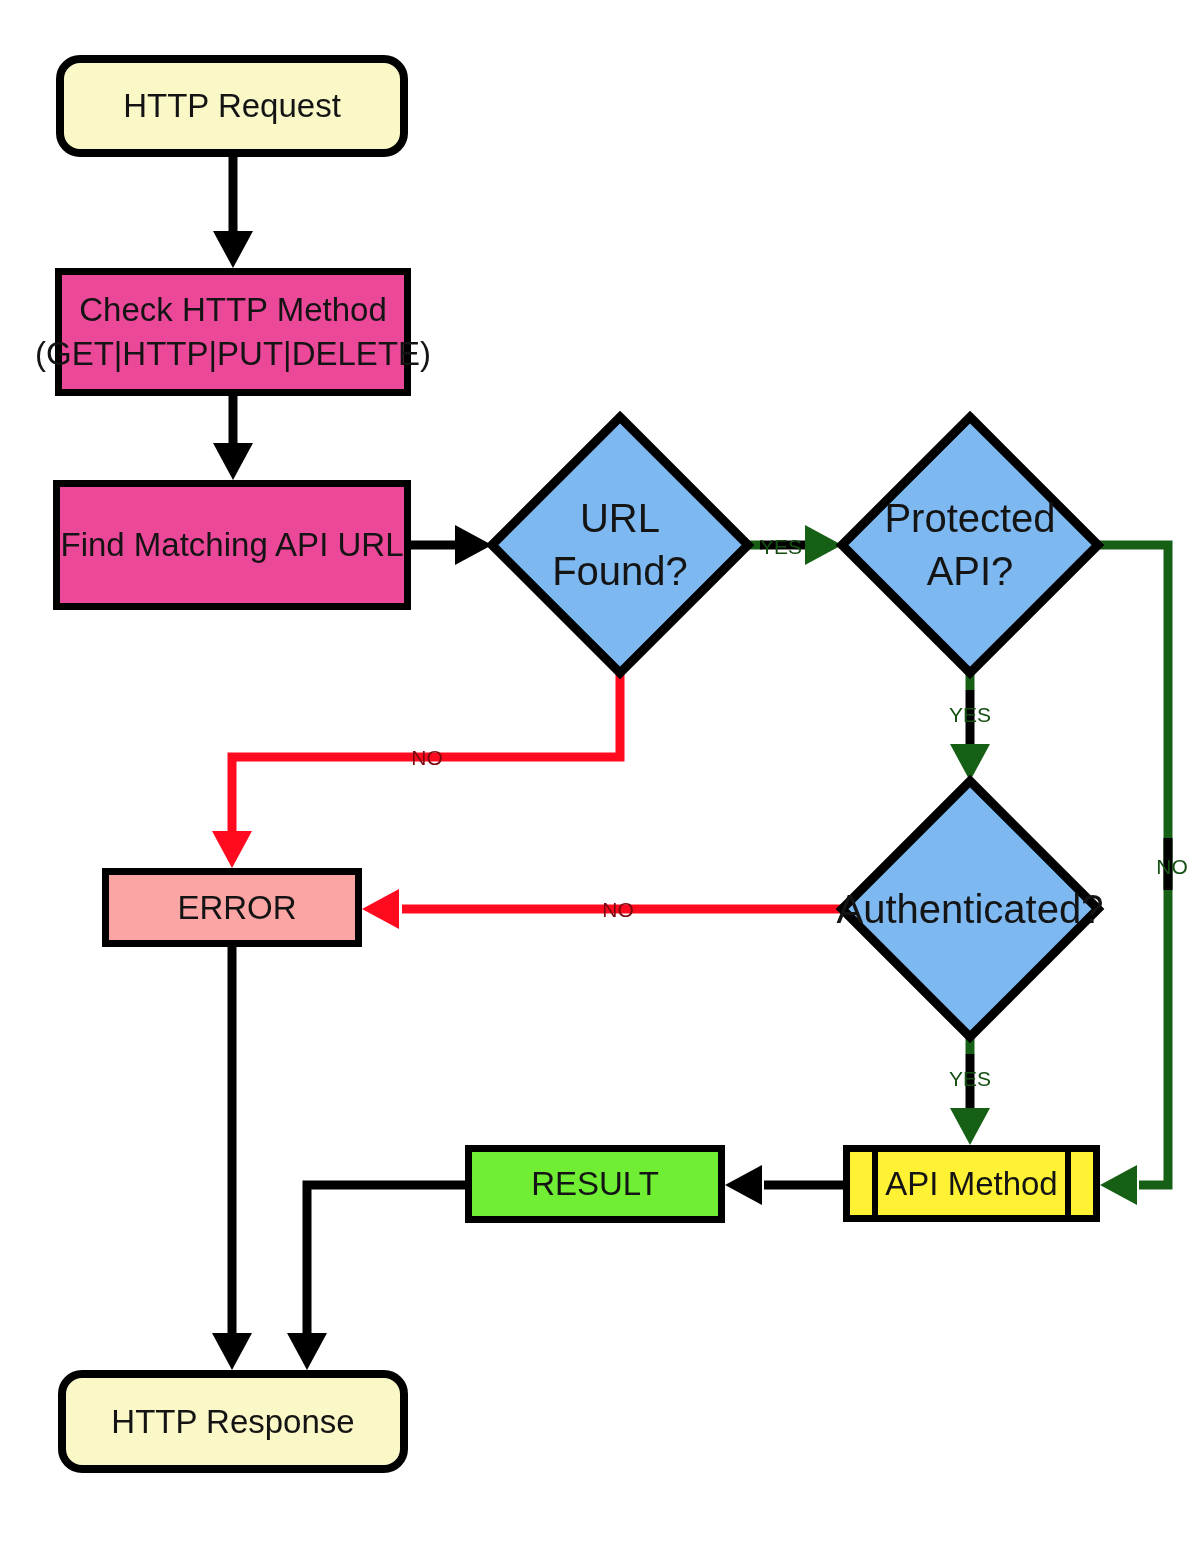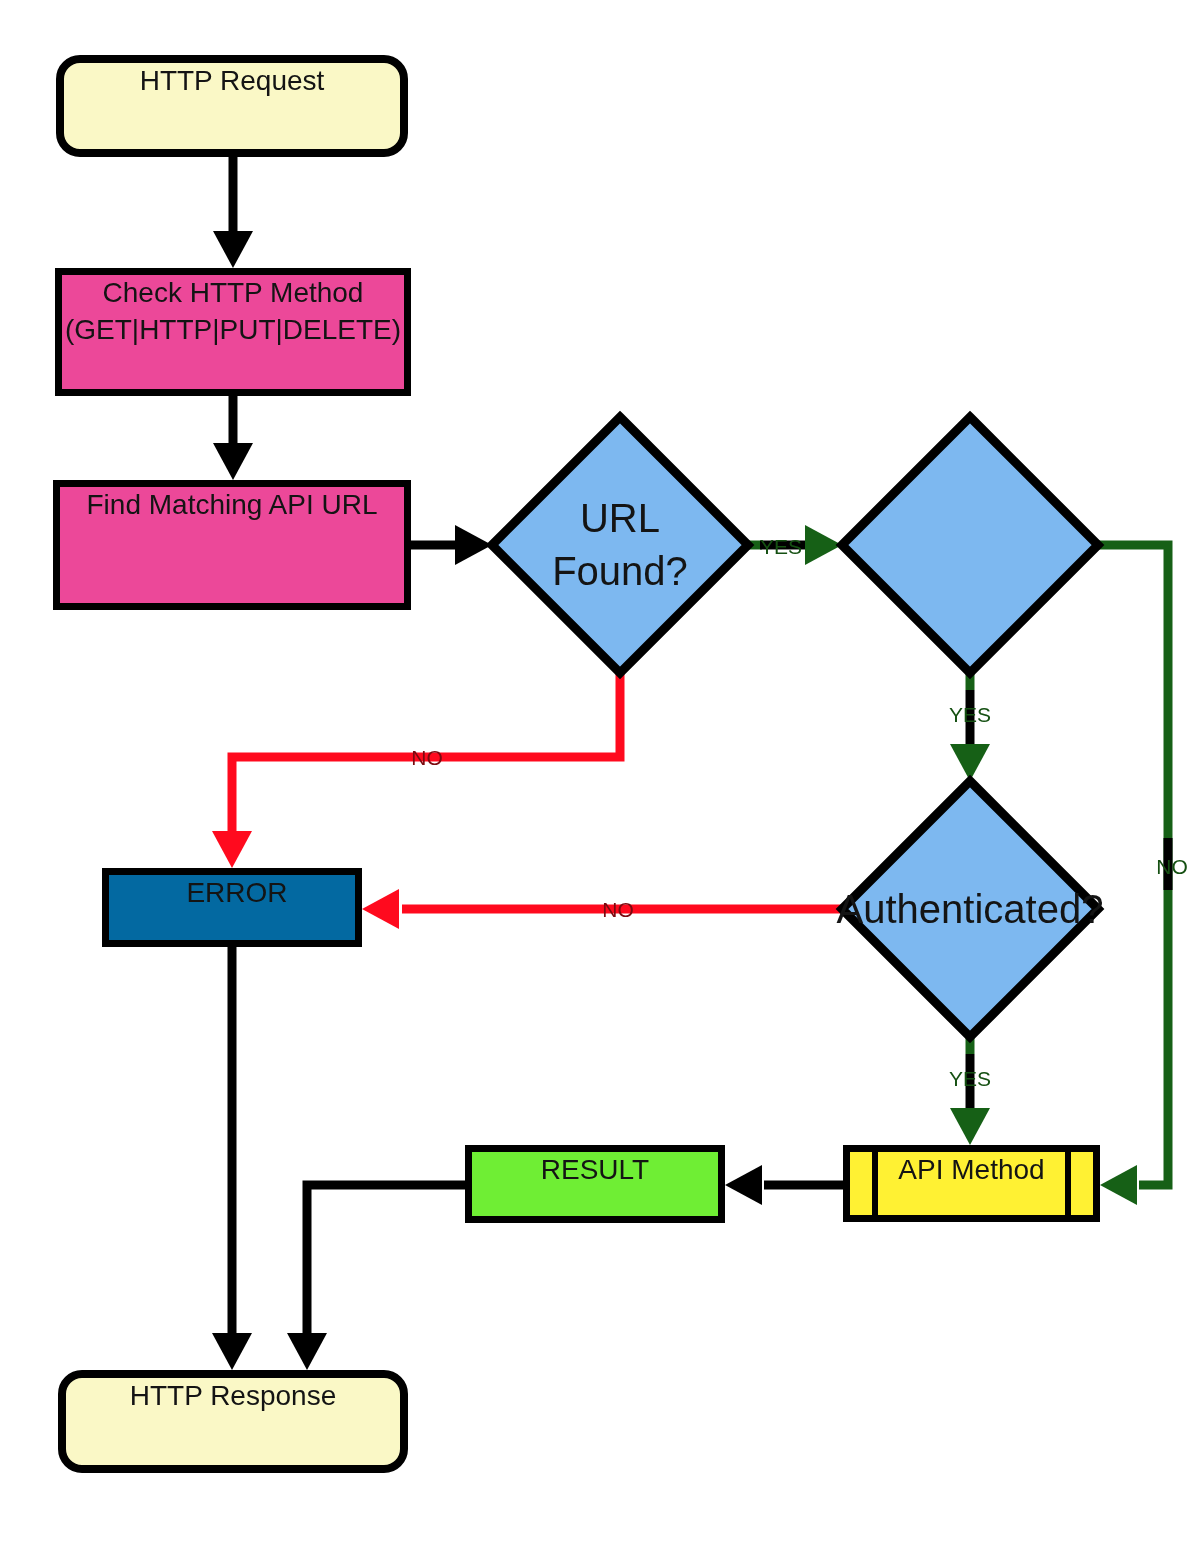--- a/index.html
+++ b/index.html
@@ -3,28 +3,28 @@
 <meta charset="utf-8">
 <style>
   html,body{margin:0;padding:0;background:#ffffff;}
   .canvas{
     position:relative;width:1200px;height:1549px;background:#ffffff;
     font-family:"Liberation Sans", sans-serif;color:#141414;
     overflow:hidden;
   }
   .canvas svg{position:absolute;left:0;top:0;}
   .node{
-    position:absolute;display:flex;justify-content:center;
-    text-align:center;box-sizing:border-box;font-size:28px;line-height:1.32;
+    position:absolute;display:flex;align-items:center;justify-content:center;
+    text-align:center;box-sizing:border-box;font-size:33px;line-height:1.32;
     color:#141414;
   }
   .terminator{background:#FAF8C6;border:8px solid #000;border-radius:24px;}
   .process{background:#ec4899;border:7px solid #000;}
   .small-box{border:7px solid #000;}
-  .error-box{background:#0369a1;padding-left:10px;}
+  .error-box{background:#fca5a5;padding-left:10px;}
   .result-box{background:#6FEE34;}
   .api-box{background:#FFF133;}
   .bar{position:absolute;top:0;bottom:0;width:6px;background:#000;}
   .diamond-label{
     position:absolute;display:flex;align-items:center;justify-content:center;
     text-align:center;font-size:40px;line-height:1.32;color:#141414;
   }
   .edge-label{
     position:absolute;transform:translate(-50%,-50%);
     font-size:21px;line-height:1;white-space:nowrap;
@@ -108,20 +108,21 @@
 
   <div class="node small-box result-box" style="left:465px;top:1145px;width:260px;height:78px;">
     <span>RESULT</span>
   </div>
 
   <div class="node terminator" style="left:58px;top:1370px;width:350px;height:103px;">
     <span>HTTP Response</span>
   </div>
 
   <div class="diamond-label" style="left:535px;top:480px;width:170px;height:130px;">URL Found?</div>
+  <div class="diamond-label" style="left:875px;top:480px;width:190px;height:130px;">Protected API?</div>
   <div class="diamond-label" style="left:845px;top:844px;width:250px;height:130px;">Authenticated?</div>
 
   <div class="edge-label lbl-green" style="left:781px;top:546px;">YES</div>
   <div class="edge-label lbl-green" style="left:970px;top:714px;">YES</div>
   <div class="edge-label lbl-green" style="left:1172px;top:866px;">NO</div>
   <div class="edge-label lbl-green" style="left:970px;top:1078px;">YES</div>
   <div class="edge-label lbl-red" style="left:427px;top:757px;">NO</div>
   <div class="edge-label lbl-red" style="left:618px;top:909px;">NO</div>
 
 </div>

